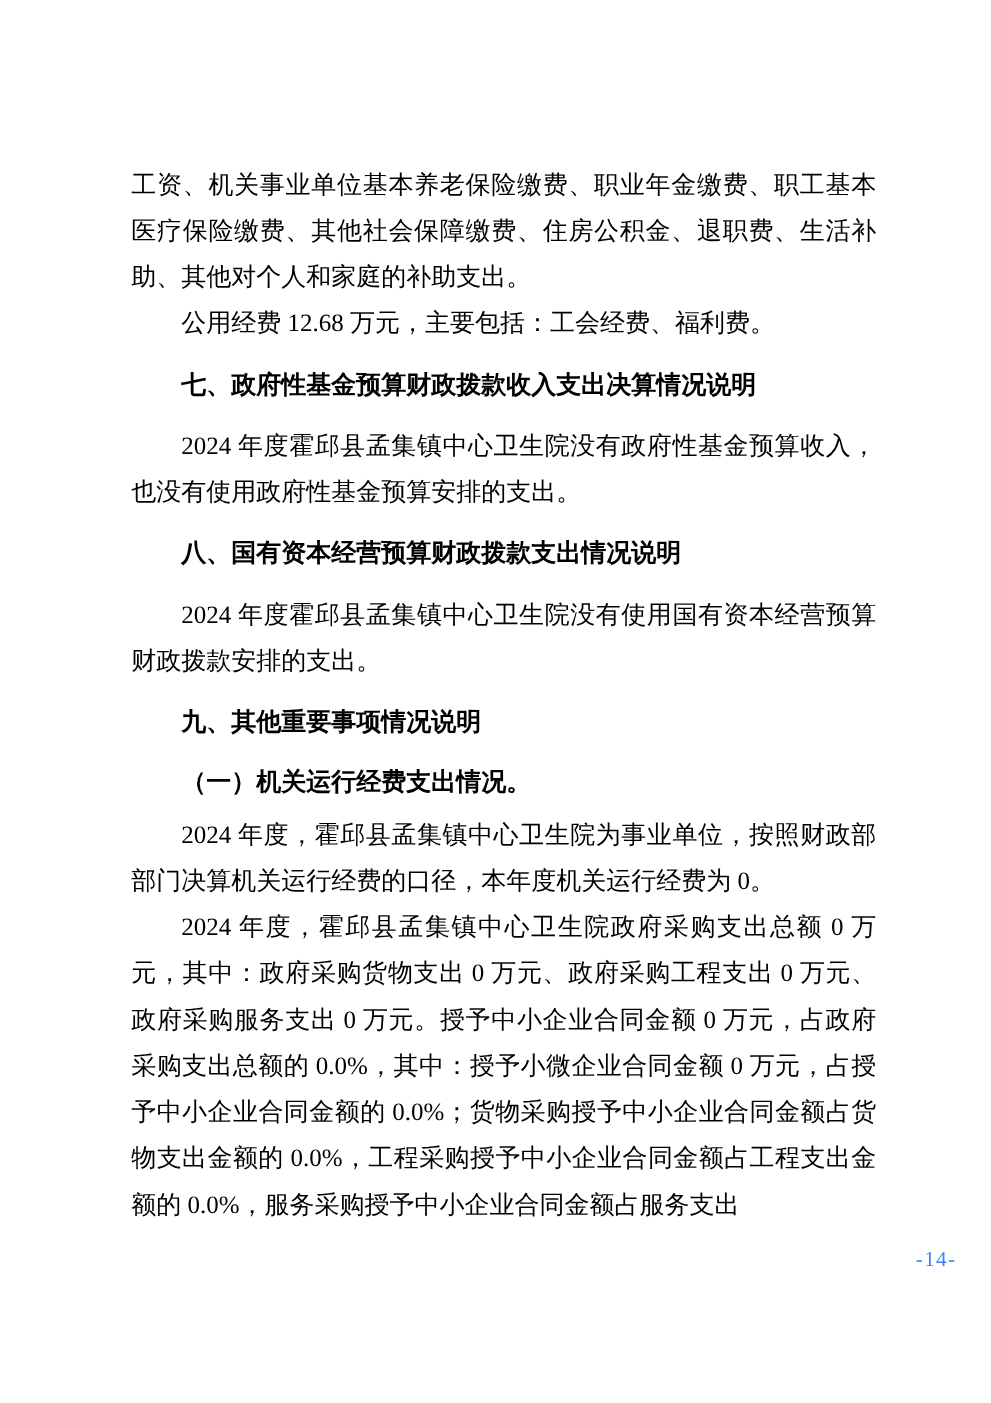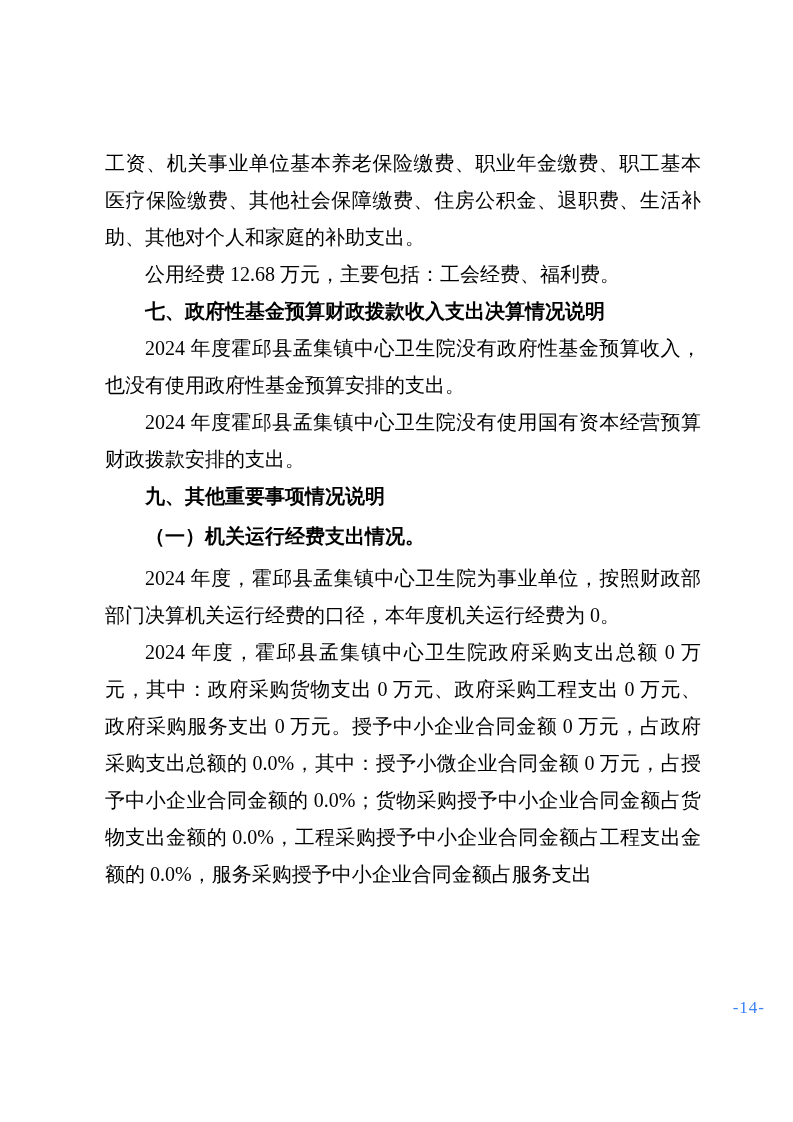--- a/index.html
+++ b/index.html
@@ -12,37 +12,37 @@
     width: 793px;
     height: 1122px;
     background: #ffffff;
     color: #000000;
     font-family: "Liberation Serif", serif;
     overflow: hidden;
   }
   .content {
     position: absolute;
     left: 105px;
-    top: 145px;
+    top: 130px;
     width: 596px;
   }
   .para {
     margin: 0;
     font-size: 20px;
     line-height: 37px;
     text-align: justify;
     text-justify: inter-ideograph;
     font-weight: normal;
     word-break: break-all;
   }
   .para.indent {
     text-indent: 2em;
   }
   .heading {
-    margin: 0 0;
+    margin: 12px 0;
     font-size: 20px;
     line-height: 37px;
     font-weight: bold;
     text-indent: 2em;
     font-family: "Liberation Sans", sans-serif;
   }
   .subheading {
     margin: 4px 0;
     font-size: 20px;
     line-height: 37px;
@@ -67,20 +67,21 @@
   <div class="content">
 
     <p class="para">工资、机关事业单位基本养老保险缴费、职业年金缴费、职工基本医疗保险缴费、其他社会保障缴费、住房公积金、退职费、生活补助、其他对个人和家庭的补助支出。</p>
 
     <p class="para indent">公用经费 12.68 万元，主要包括：工会经费、福利费。</p>
 
     <h2 class="heading">七、政府性基金预算财政拨款收入支出决算情况说明</h2>
 
     <p class="para indent">2024 年度霍邱县孟集镇中心卫生院没有政府性基金预算收入，也没有使用政府性基金预算安排的支出。</p>
 
+    <h2 class="heading">八、国有资本经营预算财政拨款支出情况说明</h2>
 
     <p class="para indent">2024 年度霍邱县孟集镇中心卫生院没有使用国有资本经营预算财政拨款安排的支出。</p>
 
     <h2 class="heading">九、其他重要事项情况说明</h2>
 
     <h3 class="subheading">（一）机关运行经费支出情况。</h3>
 
     <p class="para indent">2024 年度，霍邱县孟集镇中心卫生院为事业单位，按照财政部部门决算机关运行经费的口径，本年度机关运行经费为 0。</p>
 
 

